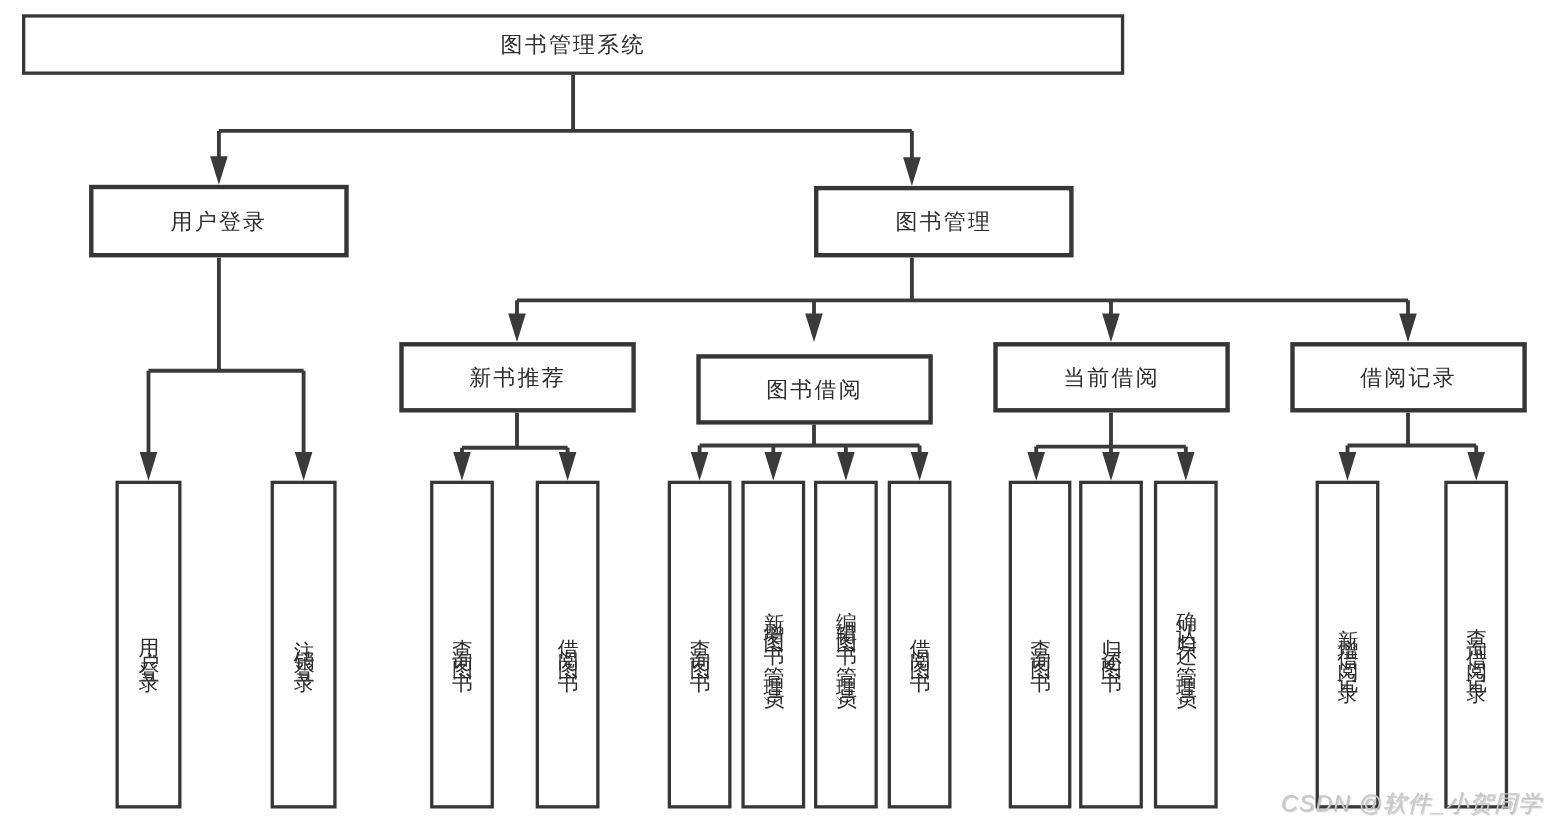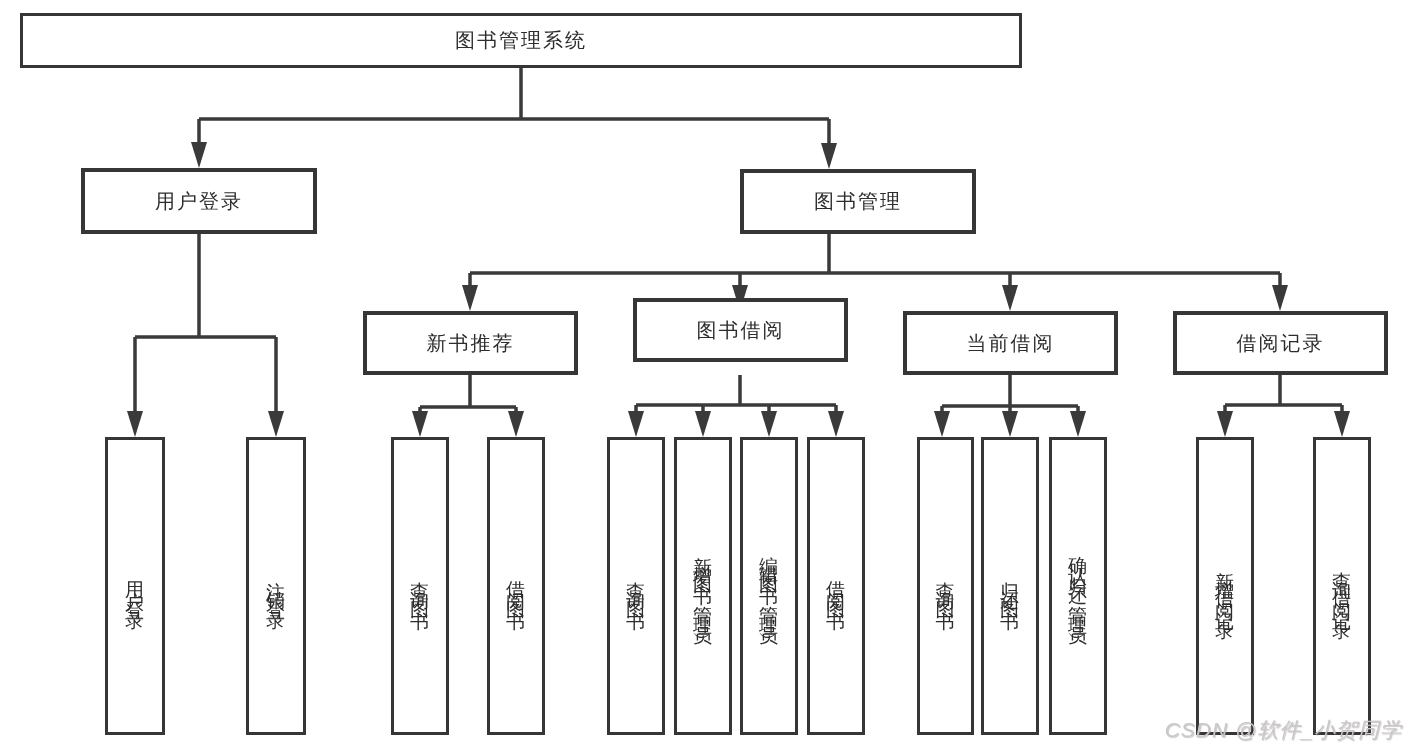--- a/index.html
+++ b/index.html
@@ -51,21 +51,21 @@
     color: #2d2d2d;
     display: block;
   }
   
   #n-root       { left: 20px;   top: 13px;  width: 1002px; height: 55px; }
   
   #n-userlogin  { left: 81px;   top: 168px; width: 236px;  height: 66px; }
   #n-bookmgmt   { left: 711px;  top: 169px; width: 236px;  height: 65px; margin-left: 29px; }
   
   #n-newbook    { left: 363px;  top: 311px; width: 215px;  height: 64px; }
-  #n-borrow     { left: 633px;  top: 298px; width: 215px;  height: 64px; text-align: center; }
+  #n-borrow     { left: 633px;  top: 322px; width: 215px;  height: 64px; text-align: center; }
   #n-current    { left: 903px;  top: 311px; width: 215px;  height: 64px; }
   #n-records    { left: 1173px; top: 311px; width: 215px;  height: 64px; }
   
   #l-ul-login   { left: 105px;  width: 60px; }
   #l-ul-logout  { left: 246px;  width: 60px; }
   #l-nb-query   { left: 391px;  width: 58px; }
   #l-nb-borrow  { left: 487px;  width: 58px; }
   #l-bb-query   { left: 607px;  width: 58px; }
   #l-bb-add     { left: 674px;  width: 58px; }
   #l-bb-edit    { left: 740px;  width: 58px; }

